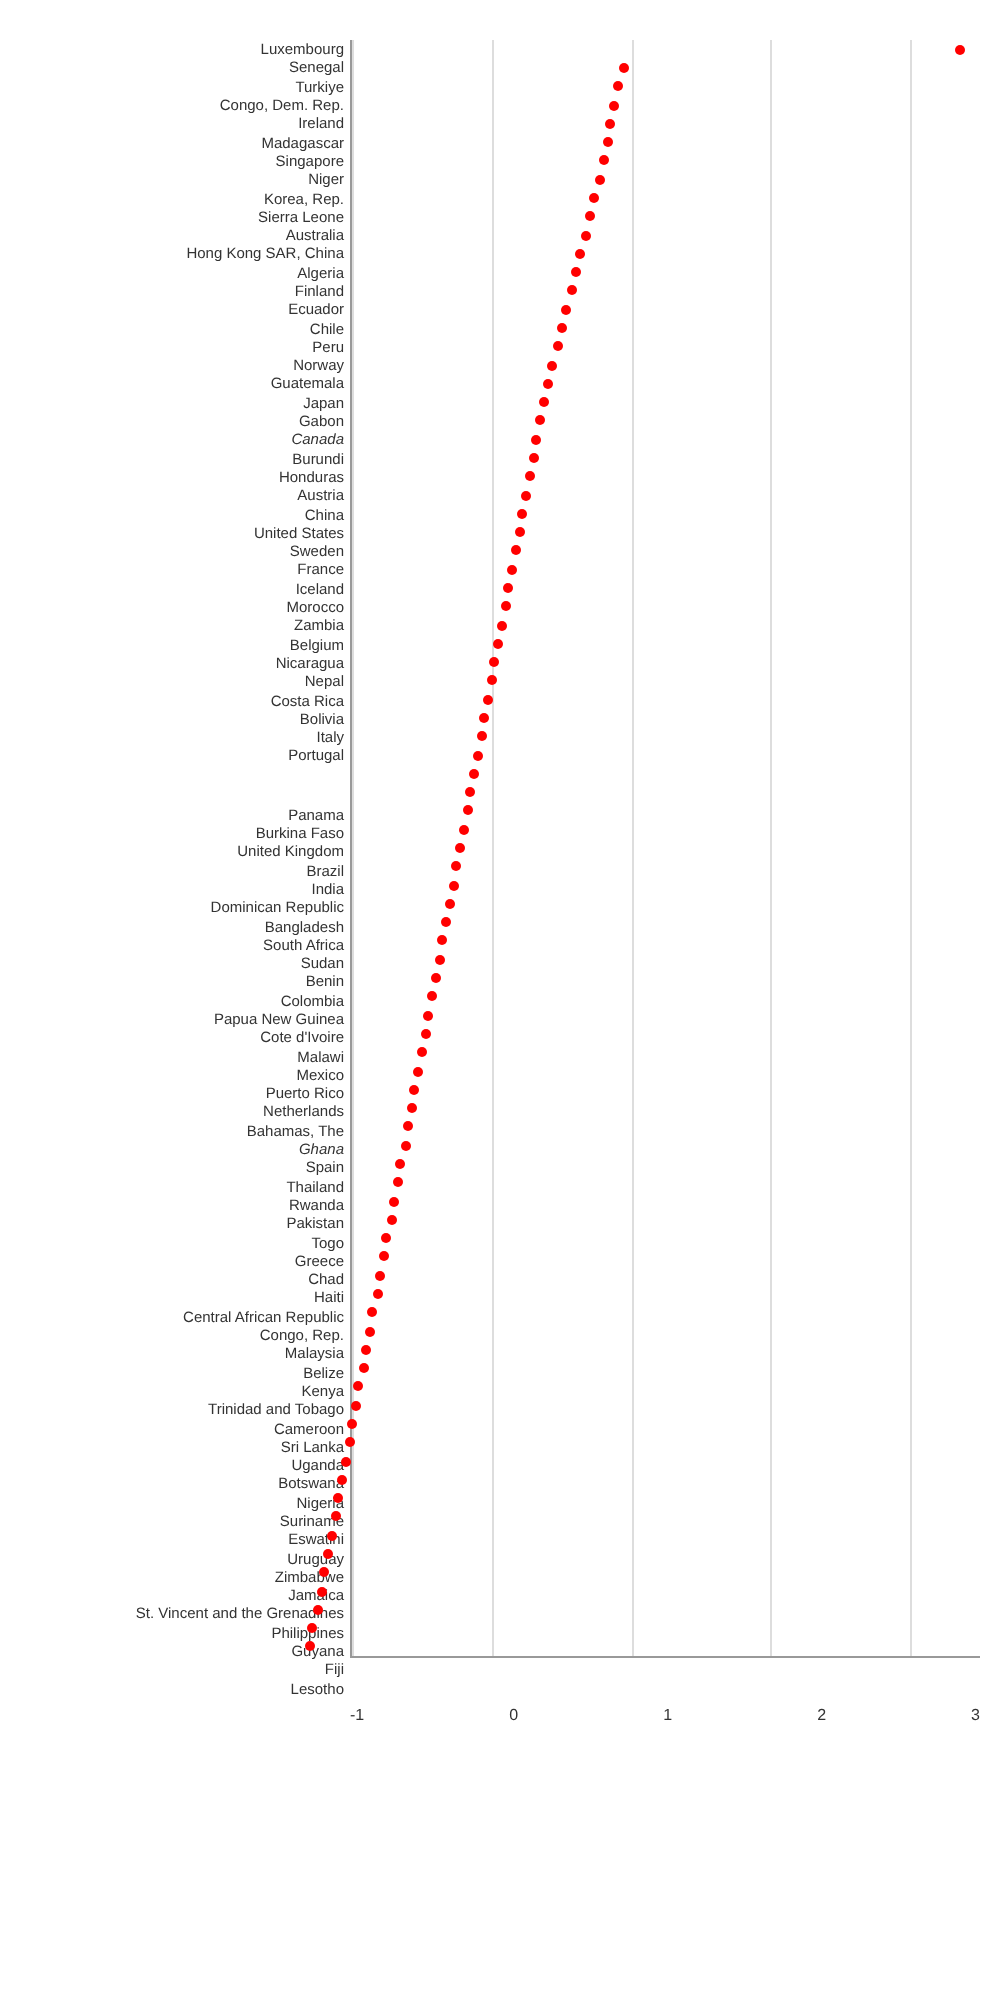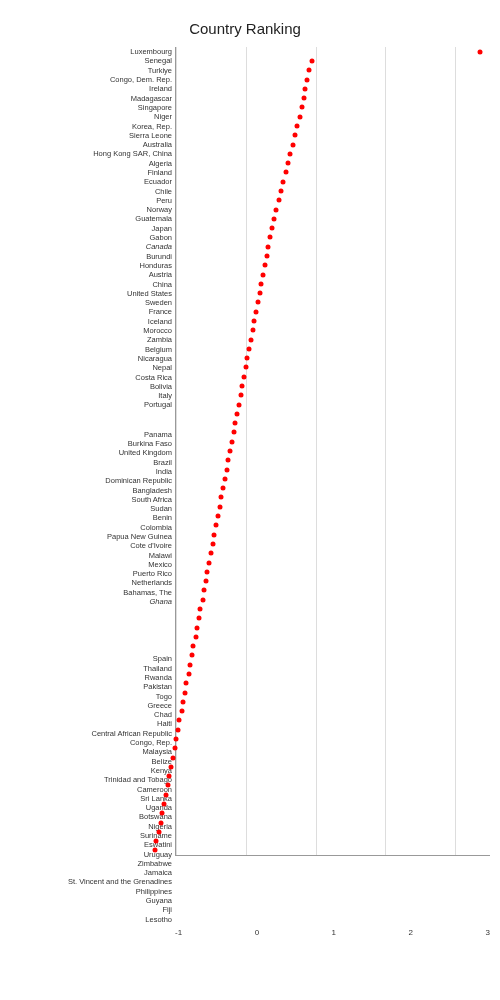--- a/index.html
+++ b/index.html
@@ -87,21 +87,20 @@
       text-align: center;
       font-size: 10px;
       color: #333;
       margin-top: 6px;
     }
   </style>
 </head>
 <body>
 
 <div class="chart-container">
-  <h1>Country Ranking</h1>
   <div class="chart-area">
     <div class="y-labels" id="y-labels">
         <div class="y-label" style="height: 9.3px;">Luxembourg</div>
         <div class="y-label" style="height: 9.3px;">Senegal</div>
         <div class="y-label" style="height: 9.3px;">Turkiye</div>
         <div class="y-label" style="height: 9.3px;">Congo, Dem. Rep.</div>
         <div class="y-label" style="height: 9.3px;">Ireland</div>
         <div class="y-label" style="height: 9.3px;">Madagascar</div>
         <div class="y-label" style="height: 9.3px;">Singapore</div>
         <div class="y-label" style="height: 9.3px;">Niger</div>
@@ -148,21 +147,21 @@
         <div class="y-label" style="height: 9.3px; text-align: center;">Benin</div>
         <div class="y-label" style="height: 9.3px;">Colombia</div>
         <div class="y-label" style="height: 9.3px;">Papua New Guinea</div>
         <div class="y-label" style="height: 9.3px;">Cote d'Ivoire</div>
         <div class="y-label" style="height: 9.3px;">Malawi</div>
         <div class="y-label" style="height: 9.3px;">Mexico</div>
         <div class="y-label" style="height: 9.3px;">Puerto Rico</div>
         <div class="y-label" style="height: 9.3px;">Netherlands</div>
         <div class="y-label" style="height: 9.3px;">Bahamas, The</div>
         <div class="y-label" style="height: 9.3px; font-style: italic;">Ghana</div>
-        <div class="y-label" style="height: 9.3px; margin-top: 48px;">Spain</div>
+        <div class="y-label" style="height: 9.3px;">Spain</div>
         <div class="y-label" style="height: 9.3px; text-align: center;">Thailand</div>
         <div class="y-label" style="height: 9.3px;">Rwanda</div>
         <div class="y-label" style="height: 9.3px;">Pakistan</div>
         <div class="y-label" style="height: 9.3px;">Togo</div>
         <div class="y-label" style="height: 9.3px;">Greece</div>
         <div class="y-label" style="height: 9.3px;">Chad</div>
         <div class="y-label" style="height: 9.3px;">Haiti</div>
         <div class="y-label" style="height: 9.3px;">Central African Republic</div>
         <div class="y-label" style="height: 9.3px;">Congo, Rep.</div>
         <div class="y-label" style="height: 9.3px;">Malaysia</div>

